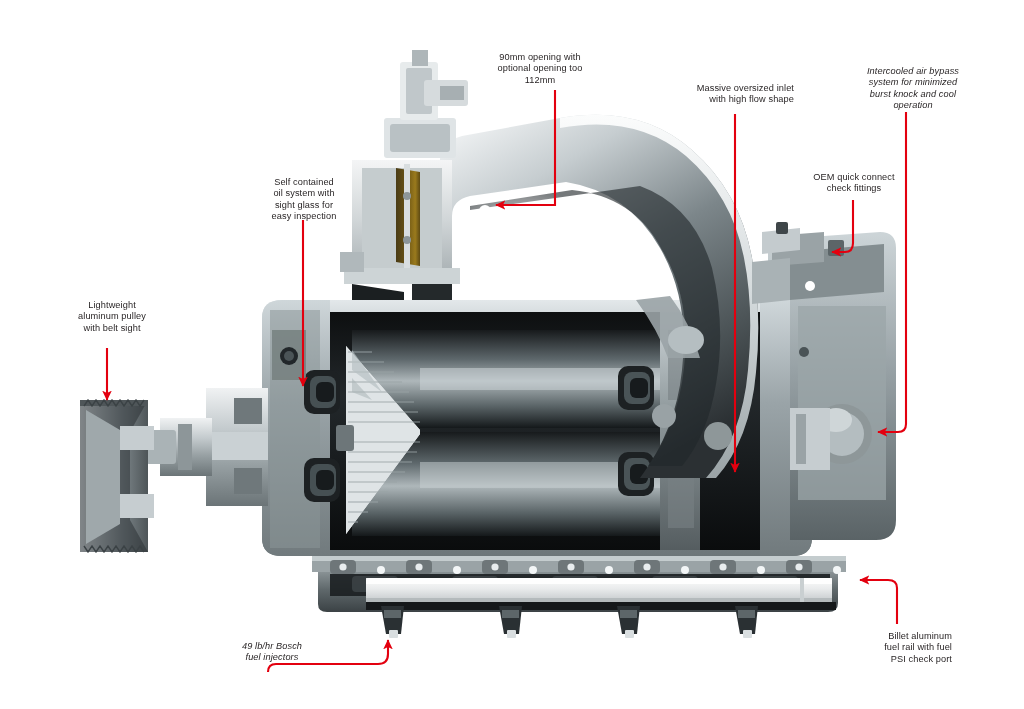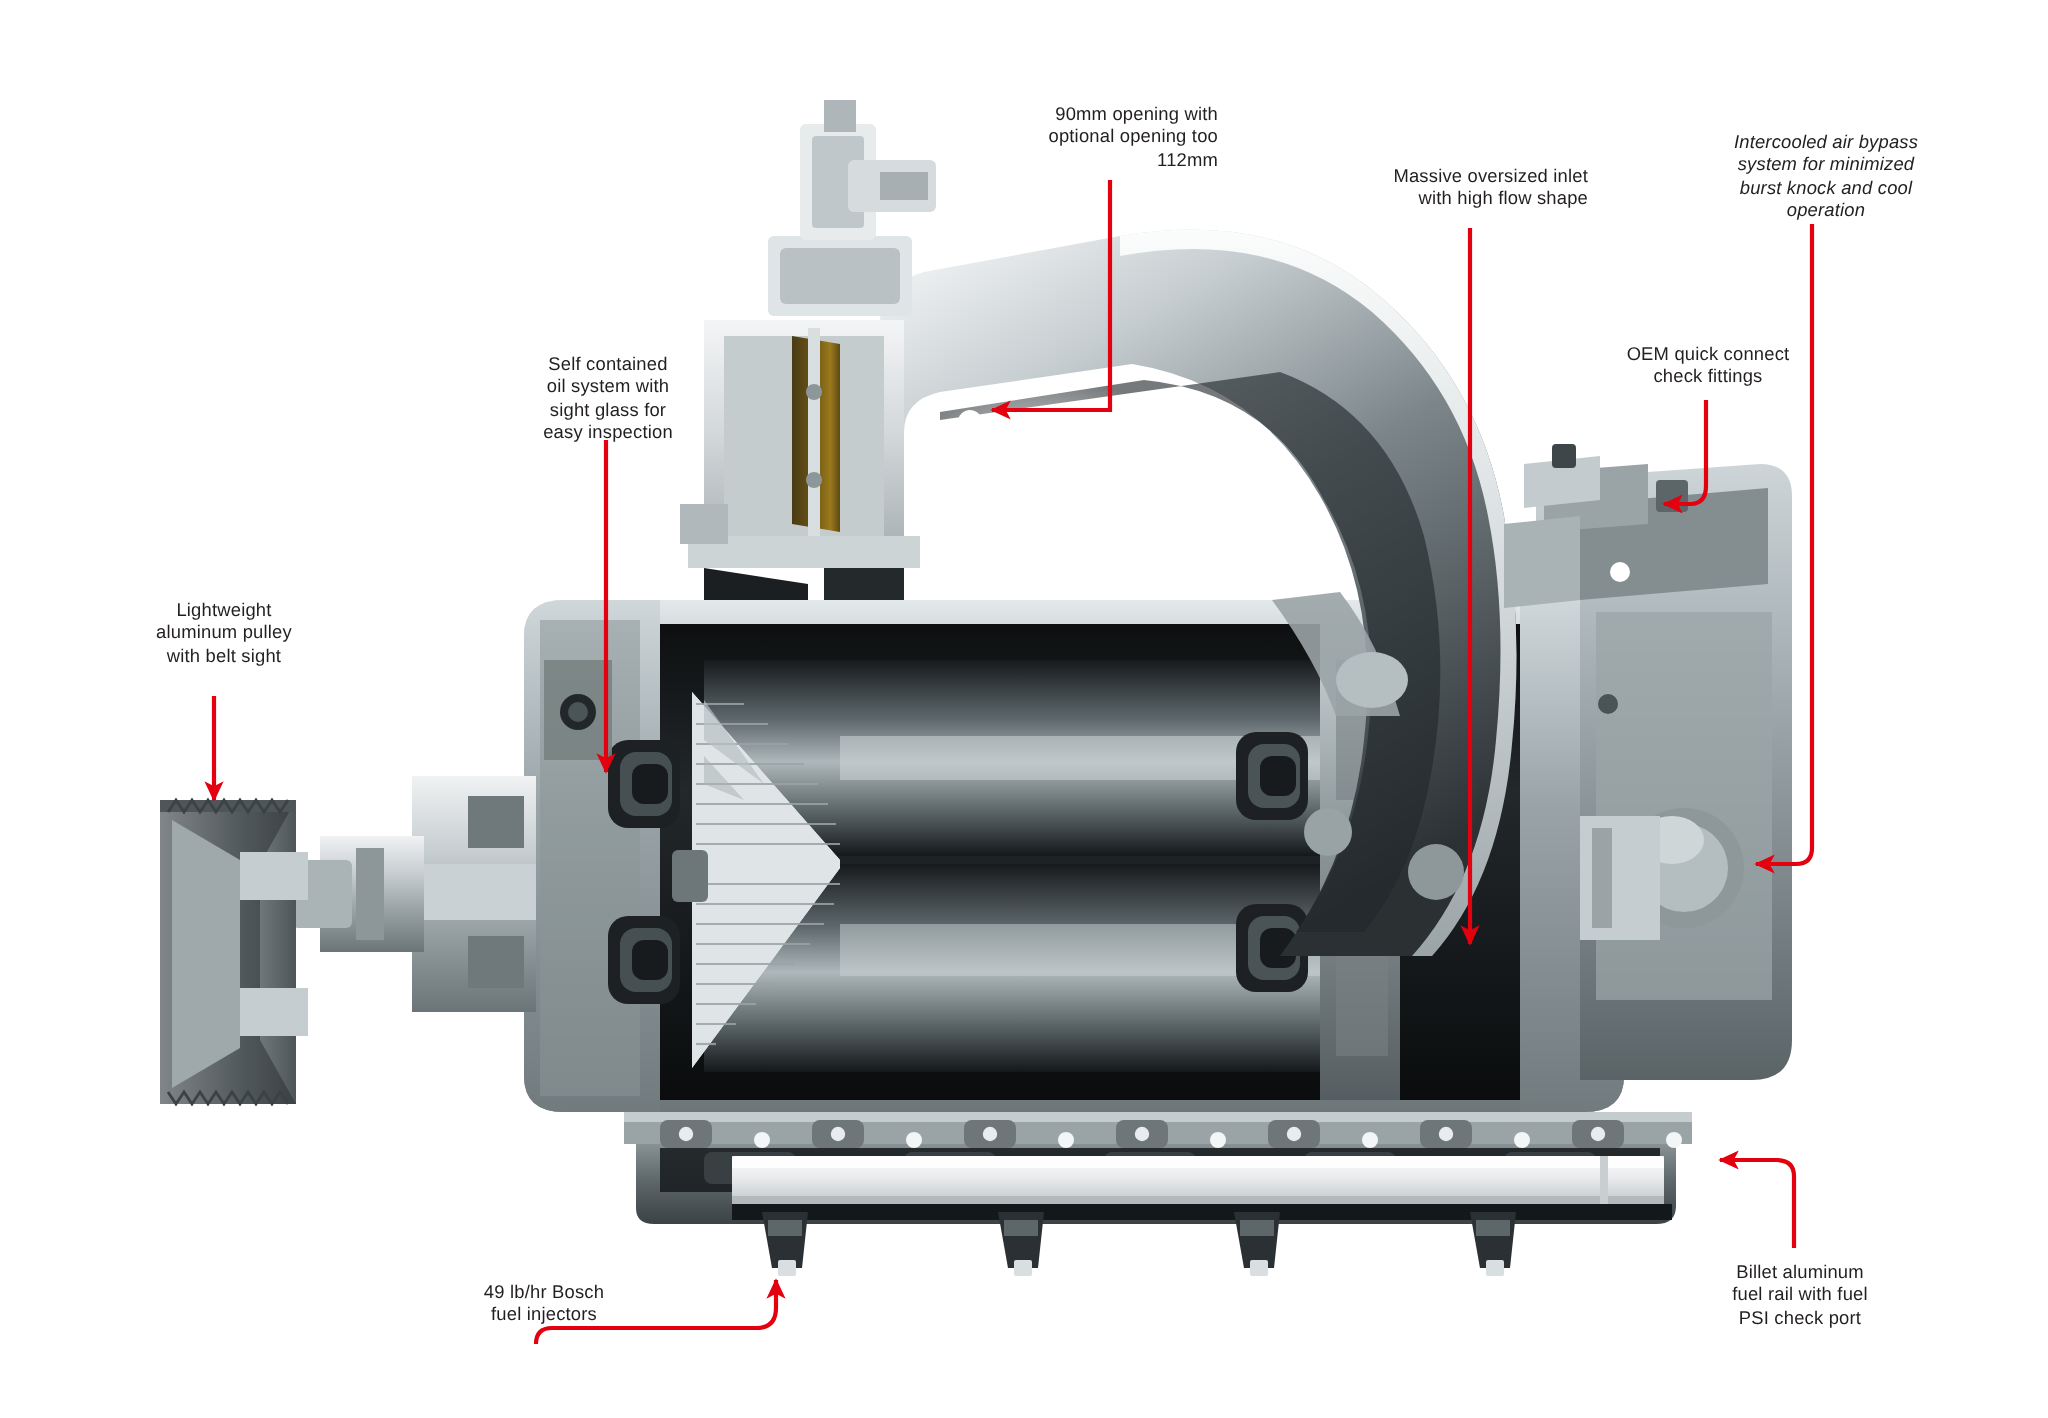--- a/index.html
+++ b/index.html
@@ -403,21 +403,21 @@
       <path d="M853,200 L853,243 Q853,252 845,252 L832,252" marker-end="url(#arrowHead)"></path>
 
       <path d="M107,348 L107,400" marker-end="url(#arrowHead)"></path>
 
       <path d="M268,672 Q268,664 276,664 L378,664 Q388,664 388,654 L388,640" marker-end="url(#arrowHead)"></path>
 
       <path d="M897,624 L897,588 Q897,580 888,580 L860,580" marker-end="url(#arrowHead)"></path>
     </g>
   </svg>
 
-  <div class="callout" style="left:497px;top:52px;width:112px;text-align:right;">90mm opening with
+  <div class="callout" style="left:484px;top:52px;width:112px;">90mm opening with
 optional opening too
 112mm</div>
 
   <div class="callout" style="left:682px;top:83px;width:112px;text-align:right;">Massive oversized inlet
 with high flow shape</div>
 
   <div class="callout" style="left:850px;top:66px;width:126px;font-style:italic;">Intercooled air bypass
 system for minimized
 burst knock and cool
 operation</div>
@@ -427,20 +427,20 @@
 sight glass for
 easy inspection</div>
 
   <div class="callout" style="left:806px;top:172px;width:96px;">OEM quick connect
 check fittings</div>
 
   <div class="callout" style="left:64px;top:300px;width:96px;">Lightweight
 aluminum pulley
 with belt sight</div>
 
-  <div class="callout" style="left:224px;top:641px;width:96px;">49 lb/hr Bosch
+  <div class="callout" style="left:224px;top:641px;width:96px;font-style:italic;">49 lb/hr Bosch
 fuel injectors</div>
 
-  <div class="callout" style="left:848px;top:631px;width:104px;">Billet aluminum
+  <div class="callout" style="left:848px;top:631px;width:104px;text-align:right;">Billet aluminum
 fuel rail with fuel
 PSI check port</div>
 
 </div>
 
 </body></html>

